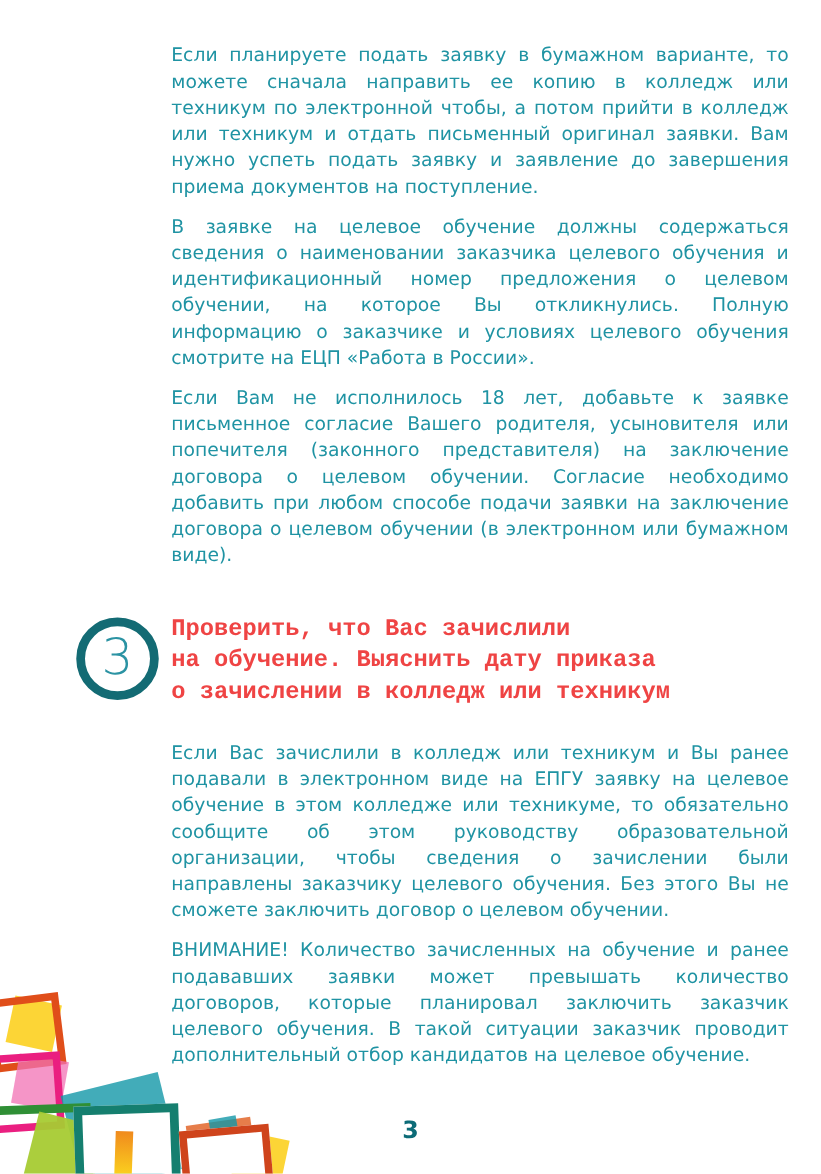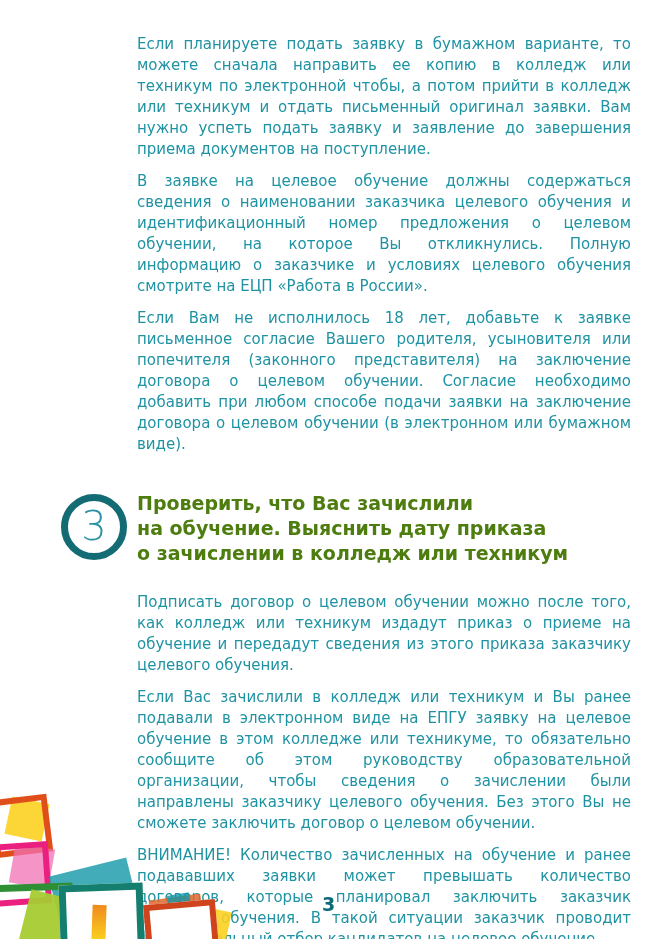--- a/index.html
+++ b/index.html
@@ -48,22 +48,23 @@
     line-height: 1;
     font-weight: 200;
     color: #2b93a3;
     transform: translateY(-1px);
   }
   .step-title {
     margin: 0;
     font-size: 19px;
     line-height: 25px;
     font-weight: bold;
-    color: #4d7c0f;
+    color: #ef4444;
     white-space: pre-line;
+    font-family: Liberation Mono, monospace;
   }
   .page-number {
     position: absolute;
     left: 0;
     right: 0;
     bottom: 24px;
     text-align: center;
     font-size: 19px;
     font-weight: bold;
     color: #0c6b77;
@@ -104,21 +105,20 @@
 
     <section class="step-header">
       <div class="step-circle">
         <span>3</span>
       </div>
       <h2 class="step-title">Проверить, что Вас зачислили
 на обучение. Выяснить дату приказа
 о зачислении в колледж или техникум</h2>
     </section>
 
-    <p>Подписать договор о целевом обучении можно после того, как колледж или техникум издадут приказ о приеме на обучение и передадут сведения из этого приказа заказчику целевого обучения.</p>
     <p>Если Вас зачислили в колледж или техникум и Вы ранее подавали в электронном виде на ЕПГУ заявку на целевое обучение в этом колледже или техникуме, то обязательно сообщите об этом руководству образовательной организации, чтобы сведения о зачислении были направлены заказчику целевого обучения. Без этого Вы не сможете заключить договор о целевом обучении.</p>
     <p>ВНИМАНИЕ! Количество зачисленных на обучение и ранее подававших заявки может превышать количество договоров, которые планировал заключить заказчик целевого обучения. В такой ситуации заказчик проводит дополнительный отбор кандидатов на целевое обучение.</p>
   </main>
 
   <div class="page-number">3</div>
 
   <div class="decoration">
     <div class="sq sq-yellow-top"></div>
     <div class="sq sq-orange-frame"></div>
     <div class="sq sq-pink-fill"></div>

